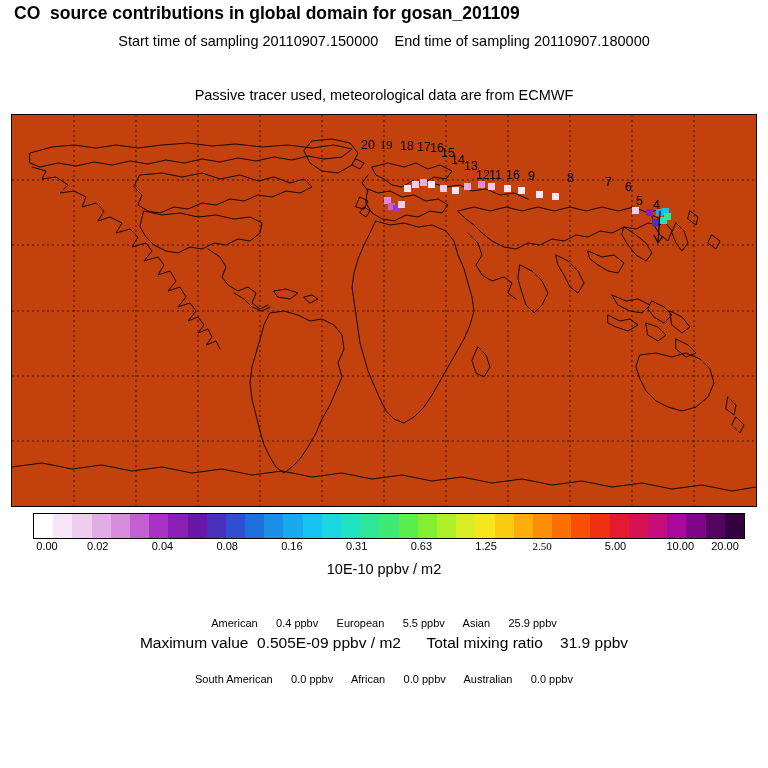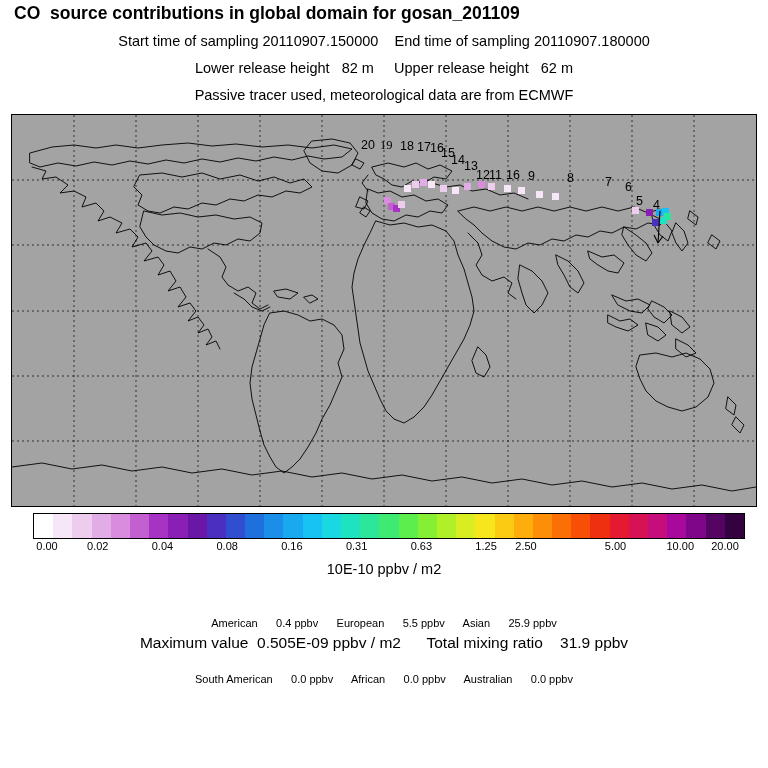--- a/index.html
+++ b/index.html
@@ -44,21 +44,21 @@
 
   
   #map-panel {
     position: absolute;
     left: 11px;
     top: 114px;
     width: 746px;
     height: 393px;
     border: 1px solid #000000;
     box-sizing: border-box;
-    background: #a3a3a3;
+    background: #c2410c;
     overflow: hidden;
   }
   #map-svg {
     position: absolute;
     left: 0;
     top: 0;
     width: 100%;
     height: 100%;
     display: block;
   }
@@ -122,21 +122,20 @@
 </style>
 </head>
 <body>
 
 <div id="root">
 
   <div class="title">CO  source contributions in global domain for gosan_201109</div>
 
   <div class="hdr-line hdr-line-1"><span>Start time of sampling</span><span> </span><span>20110907.150000</span><span>    </span><span>End time of sampling</span><span> </span><span>20110907.180000</span></div>
 
-  <div class="hdr-line hdr-line-2"><span>Lower release height</span><span>   </span><span>82 m</span><span>     </span><span>Upper release height</span><span>   </span><span>62 m</span></div>
 
   <div class="hdr-line hdr-line-3">Passive tracer used, meteorological data are from ECMWF</div>
 
   <div id="map-panel">
     <svg id="map-svg" viewBox="0 0 744 391" preserveAspectRatio="none">
       <g stroke="#000000" stroke-width="0.7" stroke-dasharray="2,3" fill="none">
         <line x1="62" y1="0" x2="62" y2="391"></line>
         <line x1="124" y1="0" x2="124" y2="391"></line>
         <line x1="186" y1="0" x2="186" y2="391"></line>
         <line x1="248" y1="0" x2="248" y2="391"></line>
@@ -326,21 +325,21 @@
     </div>
   <div id="colorbar-ticks">
       <div class="cb-tick" style="left: 47px;">0.00</div>
       <div class="cb-tick" style="left: 97.7273px;">0.02</div>
       <div class="cb-tick" style="left: 162.455px;">0.04</div>
       <div class="cb-tick" style="left: 227.182px;">0.08</div>
       <div class="cb-tick" style="left: 291.909px;">0.16</div>
       <div class="cb-tick" style="left: 356.636px;">0.31</div>
       <div class="cb-tick" style="left: 421.364px;">0.63</div>
       <div class="cb-tick" style="left: 486.091px;">1.25</div>
-      <div class="cb-tick" style="left: 526px;">2.50</div>
+      <div class="cb-tick" style="left: 542px; font-family: Liberation Serif, serif;">2.50</div>
       <div class="cb-tick" style="left: 615.545px;">5.00</div>
       <div class="cb-tick" style="left: 680.273px;">10.00</div>
       <div class="cb-tick" style="left: 725px;">20.00</div>
     </div>
   <div id="cb-unit">10E-10 ppbv / m2</div>
 
   <div class="ftr-line ftr-line-1"><span>Maximum value</span><span>  </span><span>0.505E-09 ppbv / m2</span><span>      </span><span>Total mixing ratio</span><span>    </span><span>31.9 ppbv</span></div>
 
   <div class="ftr-line ftr-line-2"><span>American</span><span>      </span><span>0.4 ppbv</span><span>      </span><span>European</span><span>      </span><span>5.5 ppbv</span><span>      </span><span>Asian</span><span>      </span><span>25.9 ppbv</span></div>
 

